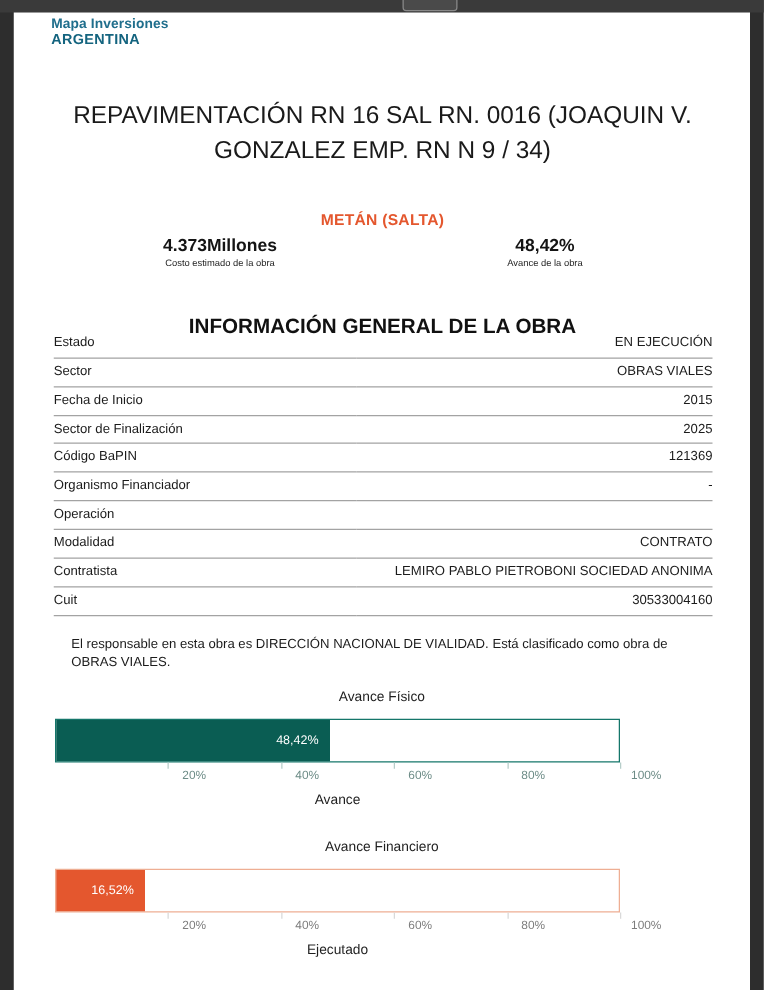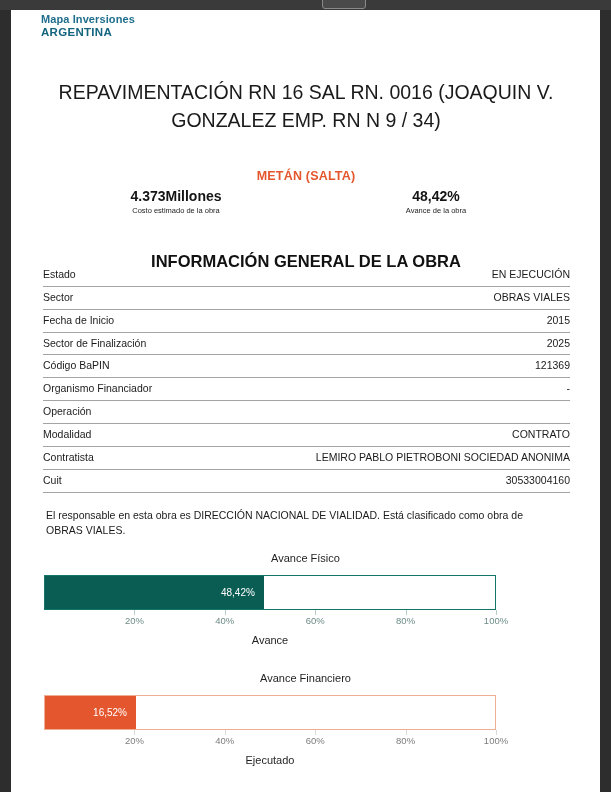--- a/index.html
+++ b/index.html
@@ -160,21 +160,21 @@
     white-space: nowrap;
   }
   #info-table td.v {
     text-align: right;
     width: 54%;
   }
 
   
   #description {
     position: absolute;
-    left: 35px;
+    left: 46px;
     top: 487px;
     width: 510px;
     font-size: 10.5px;
     color: #1b1b1b;
     line-height: 1.45;
   }
 
   
   .chart {
     position: absolute;
@@ -235,20 +235,21 @@
     height: 5px;
   }
   .tick-mark.teal   { background: #b6cdc9; }
   .tick-mark.orange { background: #d9d9d9; }
   .tick-text {
     position: absolute;
     top: 5px;
     font-size: 9.5px;
     transform: translateX(-50%);
     white-space: nowrap;
+    margin-left: 21px;
   }
   .tick-text.teal   { color: #6d8c87; }
   .tick-text.orange { color: #7d7d7d; }
 
   .axis-title {
     width: 452px;
     text-align: center;
     font-size: 11px;
     color: #1f1f1f;
     margin-top: 4px;
@@ -352,21 +353,21 @@
           <div class="tick-text teal" style="left: 452px;">100%</div>
         </div>
       <div class="axis-title">Avance</div>
     </div>
   </div>
 
   <div class="chart" id="chart-financiero">
     <div class="chart-title">Avance Financiero</div>
     <div class="plot-wrap">
       <div class="plot-frame orange">
-        <div class="bar orange" id="bar-financiero" style="width: 91px;">
+        <div class="bar orange" id="bar-financiero" style="width: 71px;">
           <span class="bar-label">16,52%</span>
         </div>
       </div>
       <div class="axis" id="axis-financiero">
           <div class="tick-mark orange" style="left: 90.4px;"></div>
           <div class="tick-text orange" style="left: 90.4px;">20%</div>
           <div class="tick-mark orange" style="left: 180.8px;"></div>
           <div class="tick-text orange" style="left: 180.8px;">40%</div>
           <div class="tick-mark orange" style="left: 271.2px;"></div>
           <div class="tick-text orange" style="left: 271.2px;">60%</div>

